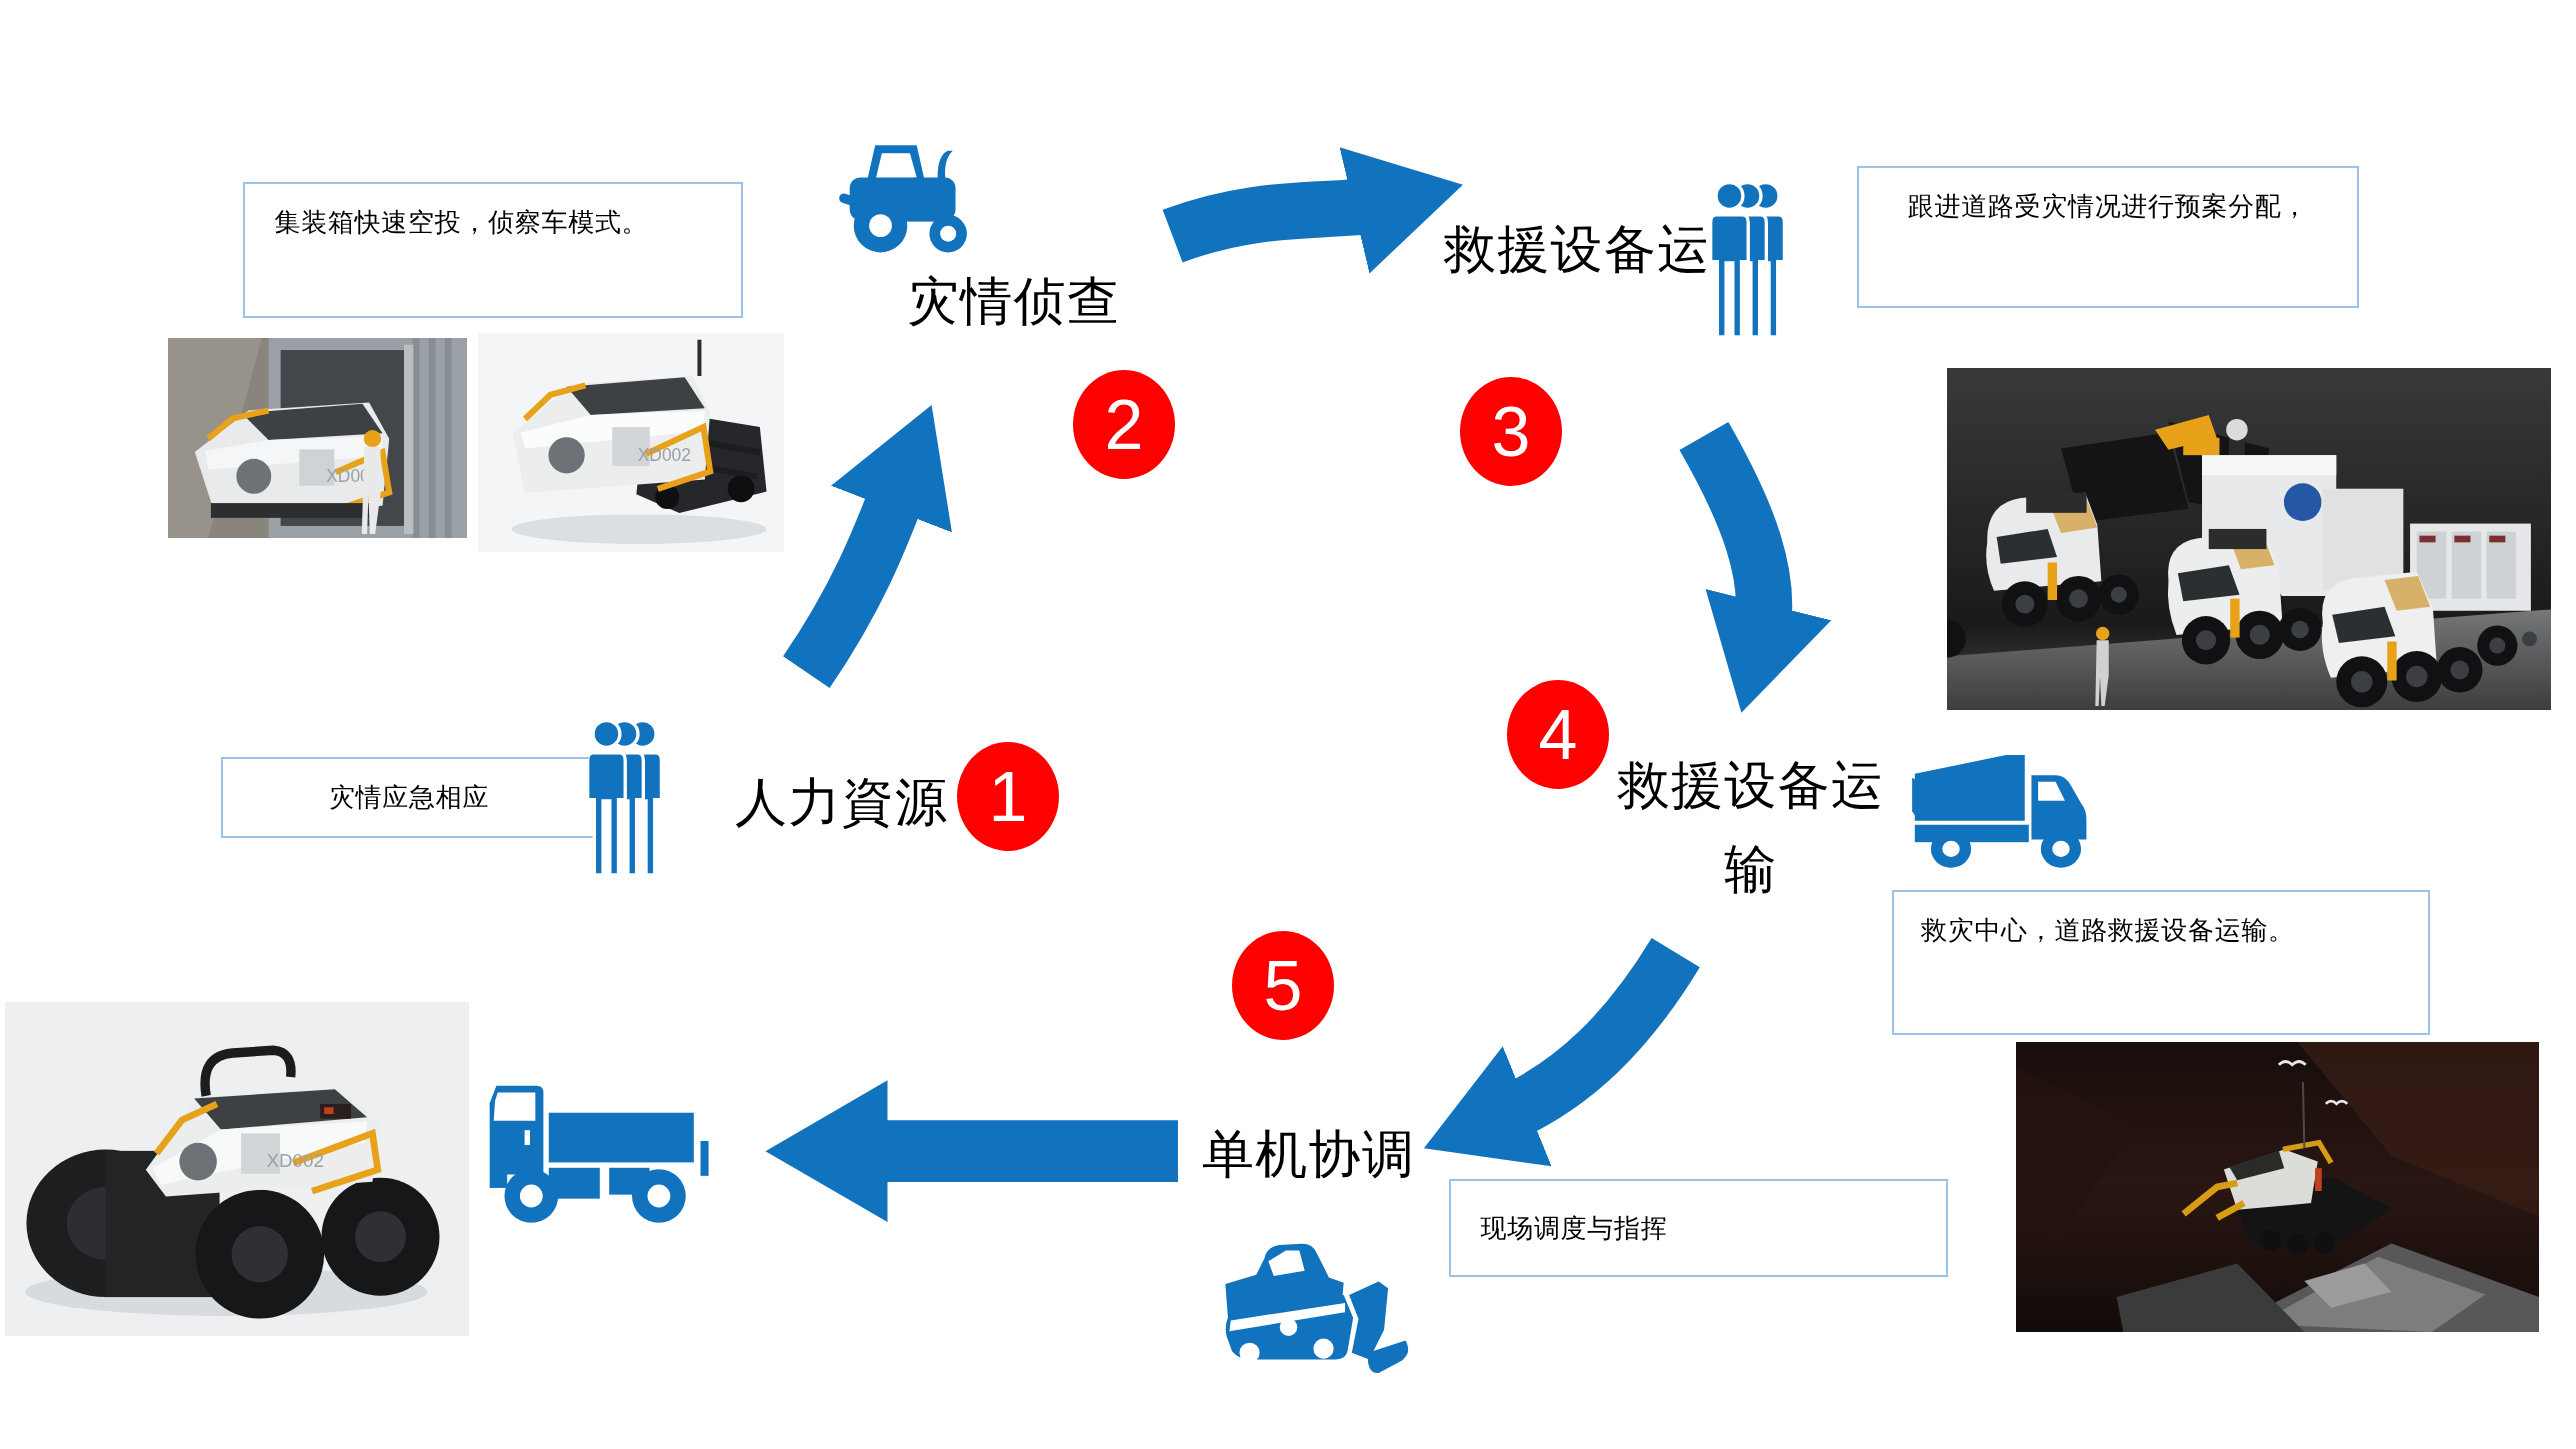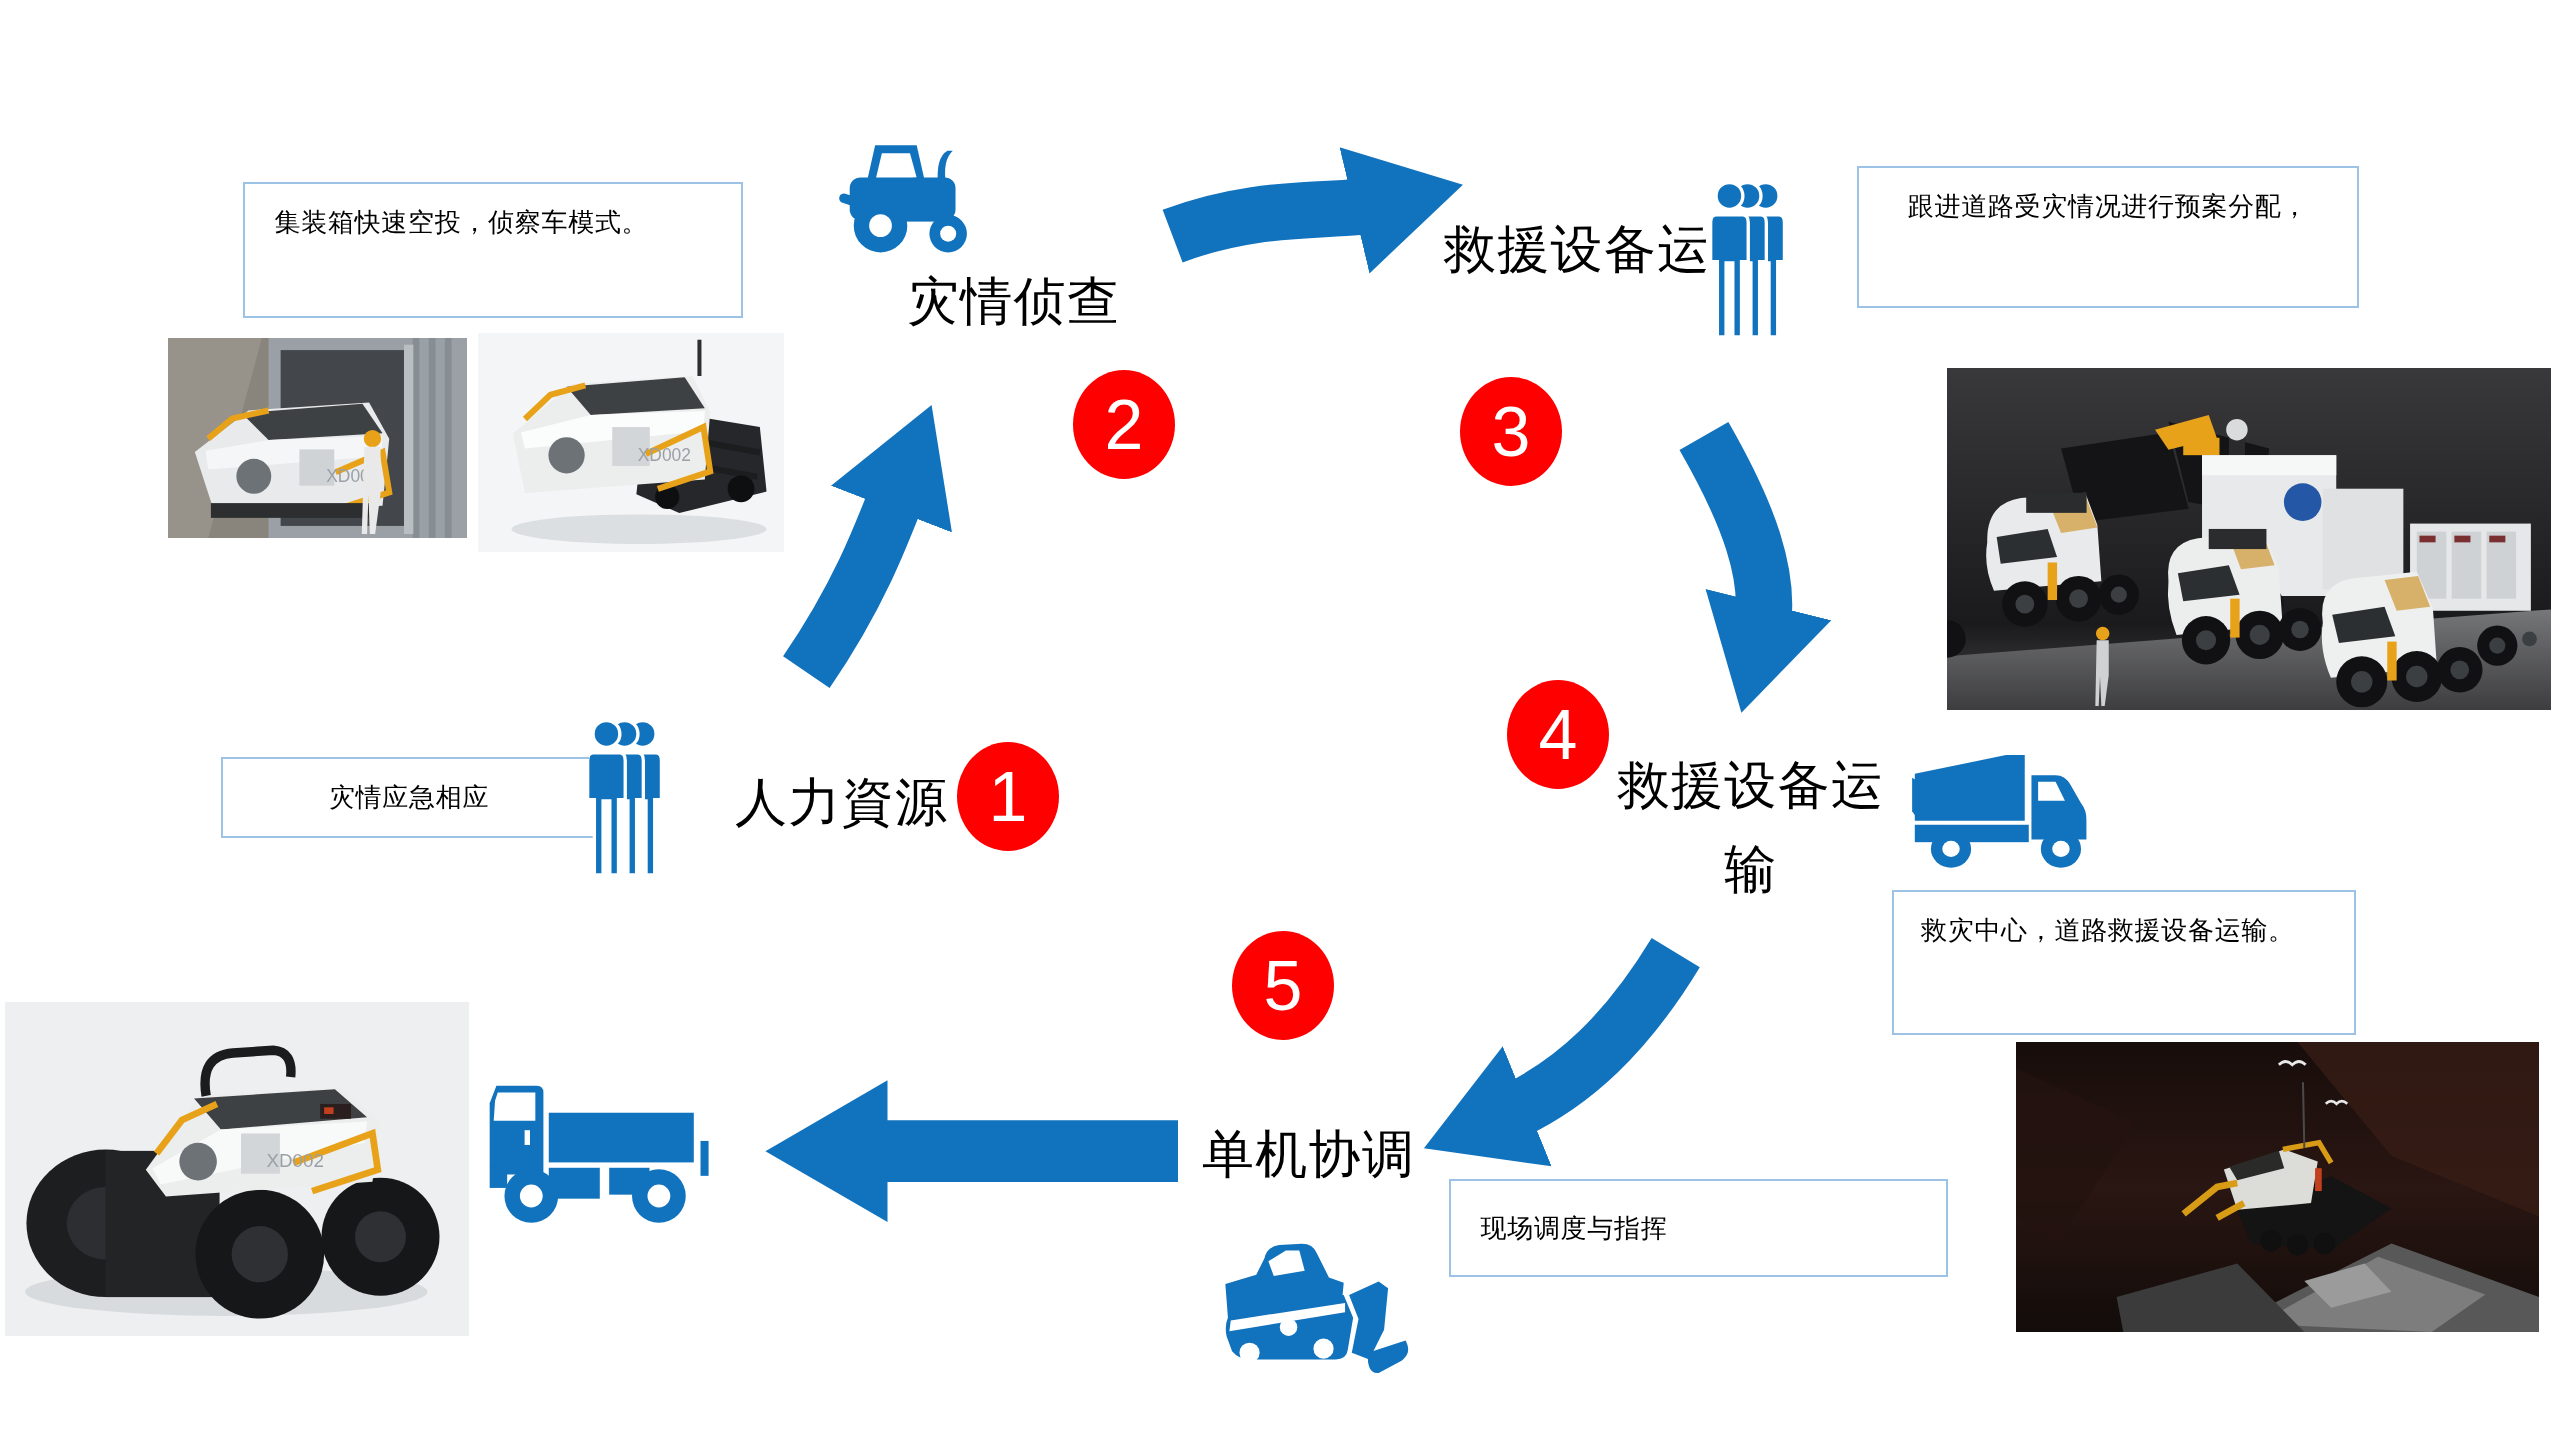--- a/index.html
+++ b/index.html
@@ -54,21 +54,21 @@
 
   <path d="M 1756,1716 L 1268,1716" fill="none" stroke="#1172BD" stroke-width="92" marker-end="url(#ah)"></path>
 </svg>
 
 <div class="note" style="left:243px;top:182px;width:500px;height:136px;">集装箱快速空投，侦察车模式。</div>
 
 <div class="note center" style="left:221px;top:757px;width:376px;height:81px;">灾情应急相应</div>
 
 <div class="note" style="left:1857px;top:166px;width:502px;height:142px;text-align:center;">跟进道路受灾情况进行预案分配，</div>
 
-<div class="note" style="left:1892px;top:890px;width:464px;height:145px;padding-left:27px;padding-right:27px;">救灾中心，道路救援设备运输。</div>
+<div class="note" style="left:1892px;top:890px;width:538px;height:145px;padding-left:27px;padding-right:27px;">救灾中心，道路救援设备运输。</div>
 
 <div class="note" style="left:1449px;top:1179px;width:499px;height:98px;display:flex;align-items:center;">现场调度与指挥</div>
 
 <div class="badge" style="left:957px;top:742px;background:#FE0000;">
     <span>1</span>
   </div>
 <div class="badge" style="left:1073px;top:370px;background:#FE0000;">
     <span>2</span>
   </div>
 <div class="badge" style="left:1460px;top:377px;background:#FE0000;">

